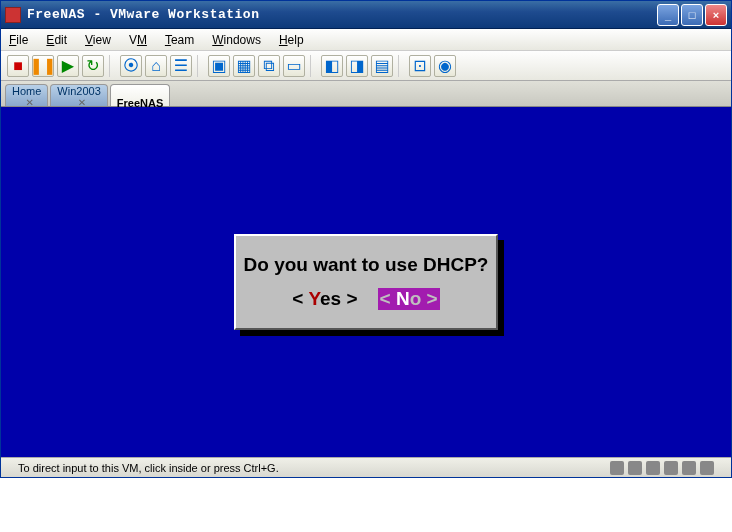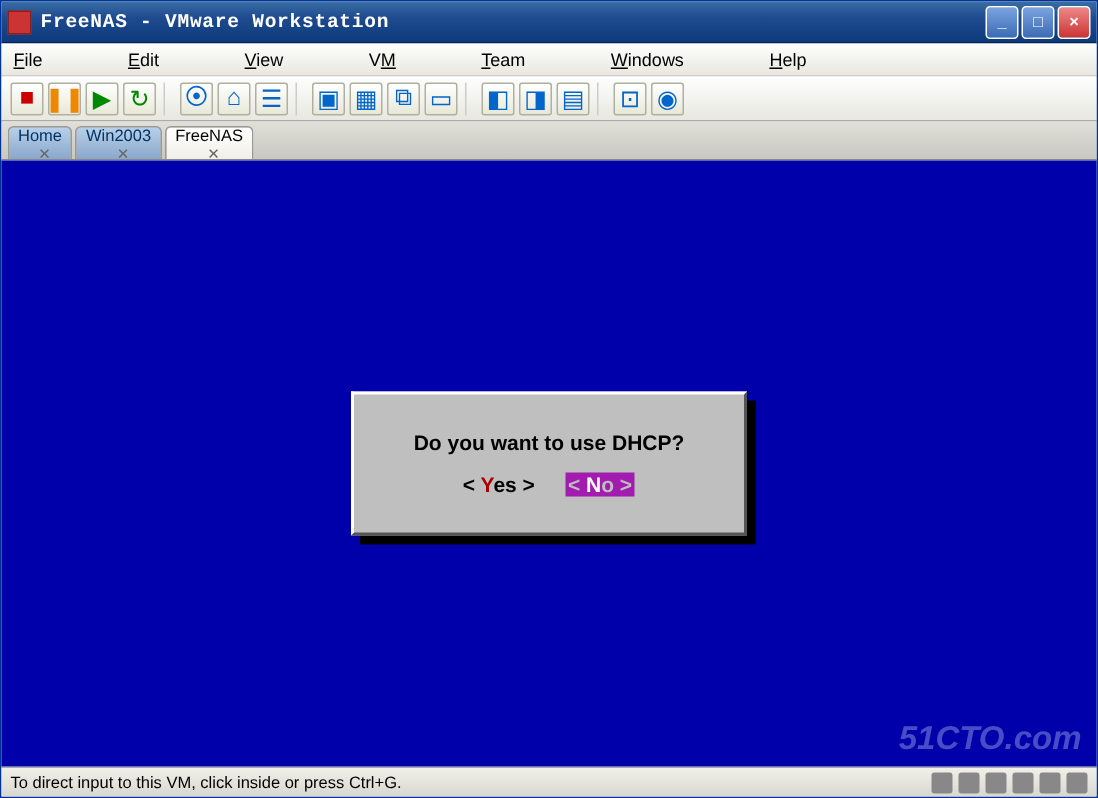--- a/index.html
+++ b/index.html
@@ -1,63 +1,63 @@
 <!DOCTYPE html>
 <html><head>
 <meta charset="utf-8">
 <style>
 * { margin: 0; padding: 0; box-sizing: border-box; font-family: Tahoma, sans-serif; }
 body { background: #fff; width: 732px; height: 532px; overflow: hidden; }
 
-.window { width: 732px; height: 532px; display: flex; flex-direction: column; border: 1px solid #003399; }
+.window { width: 732px; height: 478px; display: flex; flex-direction: column; border: 1px solid #003399; }
 
 .titlebar { height: 28px; background: linear-gradient(to bottom, #3a6ea5 0%, #1e4b8f 40%, #0d3a7a 100%); display: flex; align-items: center; padding: 0 4px; border-bottom: 1px solid #002255; }
 .titlebar-icon { width: 16px; height: 16px; background: #cc3333; border: 1px solid #882222; margin-right: 6px; }
 .titlebar-text { color: #fff; font-size: 13px; font-weight: bold; flex: 1; font-family: "Courier New", monospace; letter-spacing: 0.5px; }
 .win-btns { display: flex; gap: 2px; }
 .win-btn { width: 22px; height: 22px; border: 1px solid #fff; border-radius: 3px; display: flex; align-items: center; justify-content: center; color: #fff; font-size: 11px; font-weight: bold; cursor: pointer; }
 .win-btn.min, .win-btn.max { background: linear-gradient(to bottom, #7ba4e0, #3b6bb5); }
 .win-btn.close { background: linear-gradient(to bottom, #e88, #c33); }
 
-.menubar { height: 22px; background: linear-gradient(to bottom, #fefefe, #e8e8e0); display: flex; align-items: center; padding: 0 8px; border-bottom: 1px solid #ccc; font-size: 12px; gap: 39px; }
+.menubar { height: 22px; background: linear-gradient(to bottom, #fefefe, #e8e8e0); display: flex; align-items: center; padding: 0 8px; border-bottom: 1px solid #ccc; font-size: 12px; }
 .menubar span { margin-right: 18px; cursor: pointer; }
 .menubar span u { text-decoration: underline; }
 
 .toolbar { height: 30px; background: linear-gradient(to bottom, #fefefe, #e8e8e0); display: flex; align-items: center; padding: 0 6px; border-bottom: 1px solid #aaa; gap: 3px; }
 .tbtn { width: 22px; height: 22px; border: 1px solid #b0b0a0; background: linear-gradient(to bottom, #fff, #e8e8d8); border-radius: 2px; display: flex; align-items: center; justify-content: center; cursor: pointer; }
 .tbtn.red { color: #c00; }
 .tbtn.orange { color: #e80; }
 .tbtn.green { color: #080; }
 .tbtn.blue { color: #06c; }
 .tsep { width: 6px; height: 22px; border-left: 1px solid #ccc; margin: 0 2px; }
 
 .tabbar { height: 26px; background: linear-gradient(to bottom, #e0e0d8, #c8c8c0); display: flex; align-items: flex-end; padding: 0 4px; border-bottom: 1px solid #888; }
 .tab { height: 22px; padding: 0 6px; display: flex; align-items: center; font-size: 11px; border: 1px solid #999; border-bottom: none; margin-right: 2px; border-radius: 4px 4px 0 0; cursor: pointer; flex-direction: column; }
 .tab.inactive { background: linear-gradient(to bottom, #b8d0e8, #8aa8cc); color: #003366; }
-.tab.active { background: linear-gradient(to bottom, #fff, #f0f0e8); font-weight: normal; }
+.tab.active { background: linear-gradient(to bottom, #fff, #f0f0e8); font-weight: bold; gap: 12px; }
 .tab .tabicon { width: 14px; height: 14px; margin-right: 4px; }
 .tab .tabicon.home { background: #e8a050; border-radius: 2px; }
 .tab .tabicon.win { background: linear-gradient(45deg,#f44,#4f4,#44f,#ff4); border-radius: 2px; }
 .tab .tabicon.free { background: #66cc66; border-radius: 2px; }
 .tab .x { margin-left: 6px; font-size: 10px; color: #666; }
 
 .vm-area { flex: 1; background: #0000aa; position: relative; display: flex; align-items: center; justify-content: center; overflow: hidden; }
 
 .dialog-shadow { position: absolute; width: 264px; height: 96px; background: #000; top: calc(50% - 42px); left: calc(50% - 126px); }
-.dialog { position: absolute; width: 264px; height: 96px; background: #bfbfbf; border: 2px solid; border-color: #fff #555 #555 #fff; top: calc(50% - 48px); left: calc(50% - 132px); font-family: "Courier New", monospace; font-size: 14px; font-weight: bold; display: flex; flex-direction: column; align-items: center; justify-content: center; }
+.dialog { position: absolute; width: 264px; height: 96px; background: #bfbfbf; border: 2px solid; border-color: #fff #555 #555 #fff; top: calc(50% - 48px); left: calc(50% - 132px); font-family: "Courier New", monospace; font-size: 19px; font-weight: bold; display: flex; flex-direction: column; align-items: center; justify-content: center; }
 .dialog-q { color: #000; margin-bottom: 12px; }
 .dialog-btns { display: flex; gap: 20px; }
 .dbtn { color: #000; cursor: pointer; text-align: right; }
 .dbtn .hot { color: #aa0000; }
 .dbtn.sel { background: #a21caf; color: #bfbfbf; padding: 0 2px; }
 .dbtn.sel .hot { color: #fff; }
 
 .watermark { position: absolute; right: 10px; bottom: 6px; color: rgba(200,220,255,0.35); font-size: 22px; font-weight: bold; font-style: italic; font-family: Arial, sans-serif; pointer-events: none; }
 
-.statusbar { height: 20px; background: linear-gradient(to bottom, #f0f0e8, #d8d8d0); display: flex; align-items: center; padding: 0 6px; font-size: 11px; border-top: 1px solid #aaa; }
+.statusbar { height: 20px; background: linear-gradient(to bottom, #f0f0e8, #d8d8d0); display: flex; align-items: center; padding: 0 17px; font-size: 11px; border-top: 1px solid #aaa; }
 .statusbar-icons { margin-left: auto; display: flex; gap: 4px; }
 .sicon { width: 14px; height: 14px; background: #888; border-radius: 2px; }
 </style>
 </head>
 <body>
 
 <div class="window">
 
   <div class="titlebar">
     <div class="titlebar-icon"></div>
@@ -122,21 +122,20 @@
 
   <div class="vm-area">
     <div class="dialog-shadow"></div>
     <div class="dialog">
       <div class="dialog-q">Do you want to use DHCP?</div>
       <div class="dialog-btns">
         <span class="dbtn"><span>&lt; </span><span class="hot">Y</span><span>es &gt;</span></span>
         <span class="dbtn sel"><span>&lt; </span><span class="hot">N</span><span>o   &gt;</span></span>
       </div>
     </div>
-    <div class="watermark">51CTO.com</div>
   </div>
 
   <div class="statusbar">
     <span>To direct input to this VM, click inside or press Ctrl+G.</span>
     <div class="statusbar-icons">
       <div class="sicon"></div>
       <div class="sicon"></div>
       <div class="sicon"></div>
       <div class="sicon"></div>
       <div class="sicon"></div>

